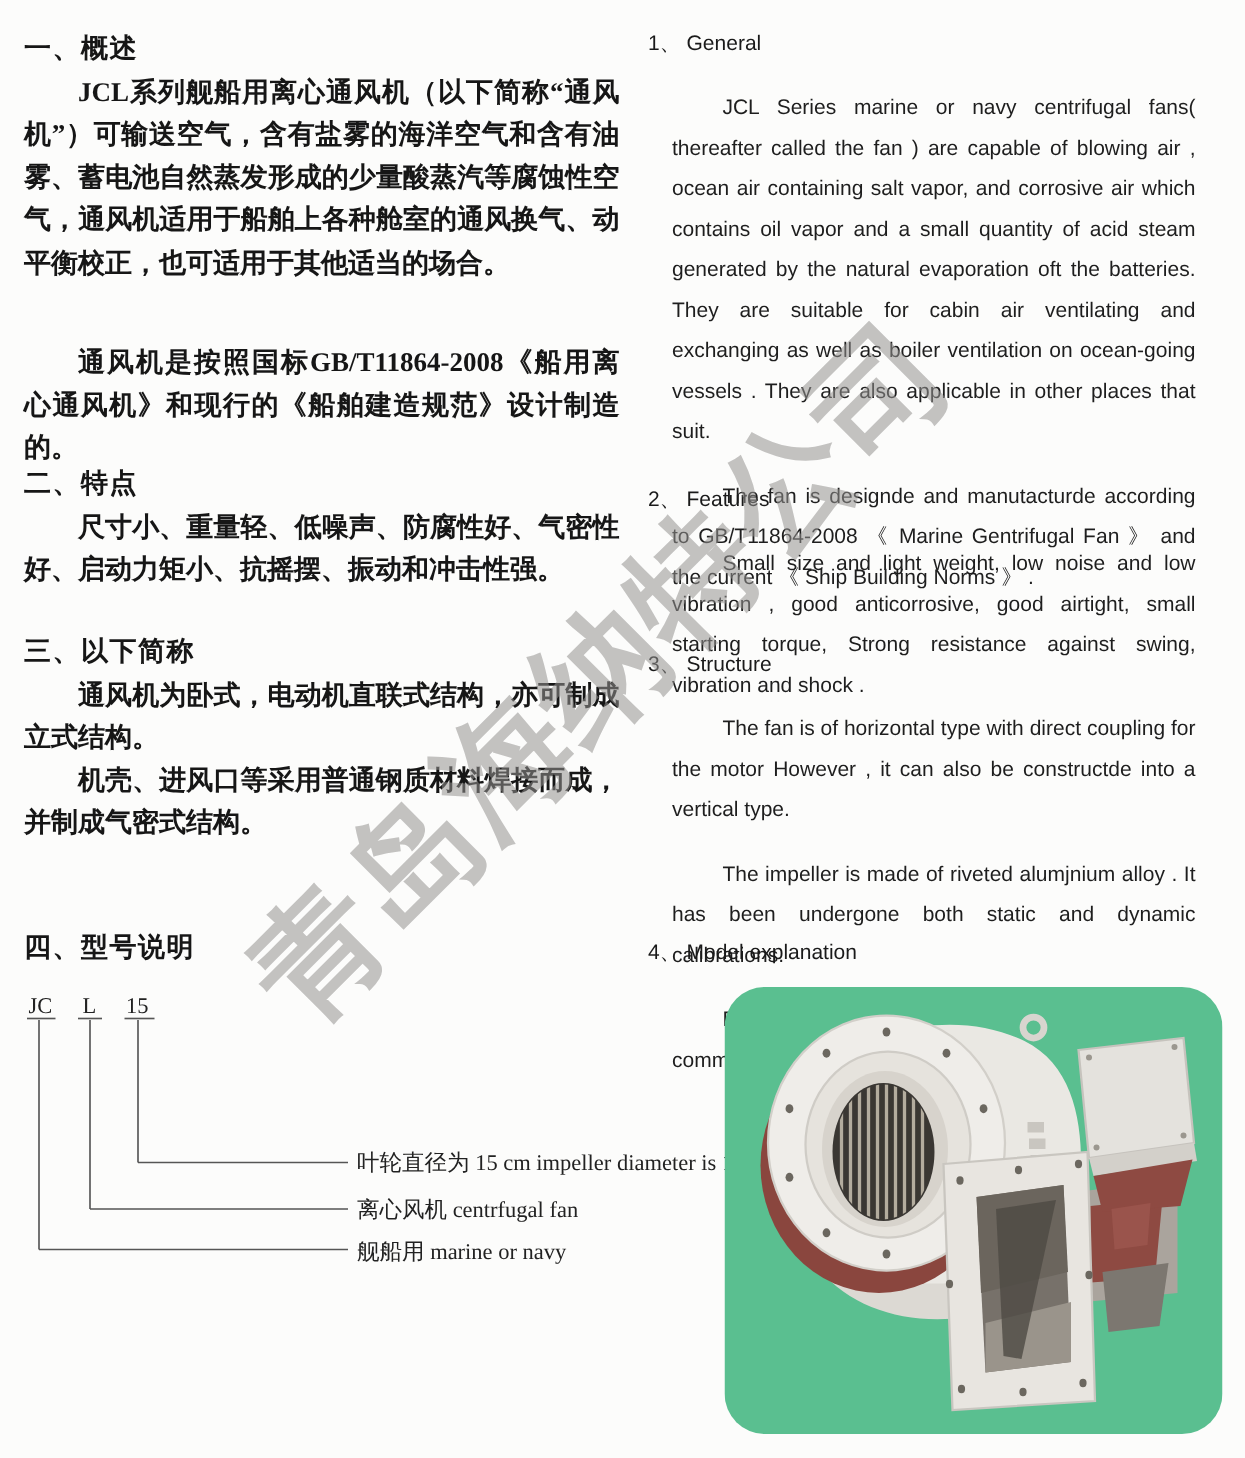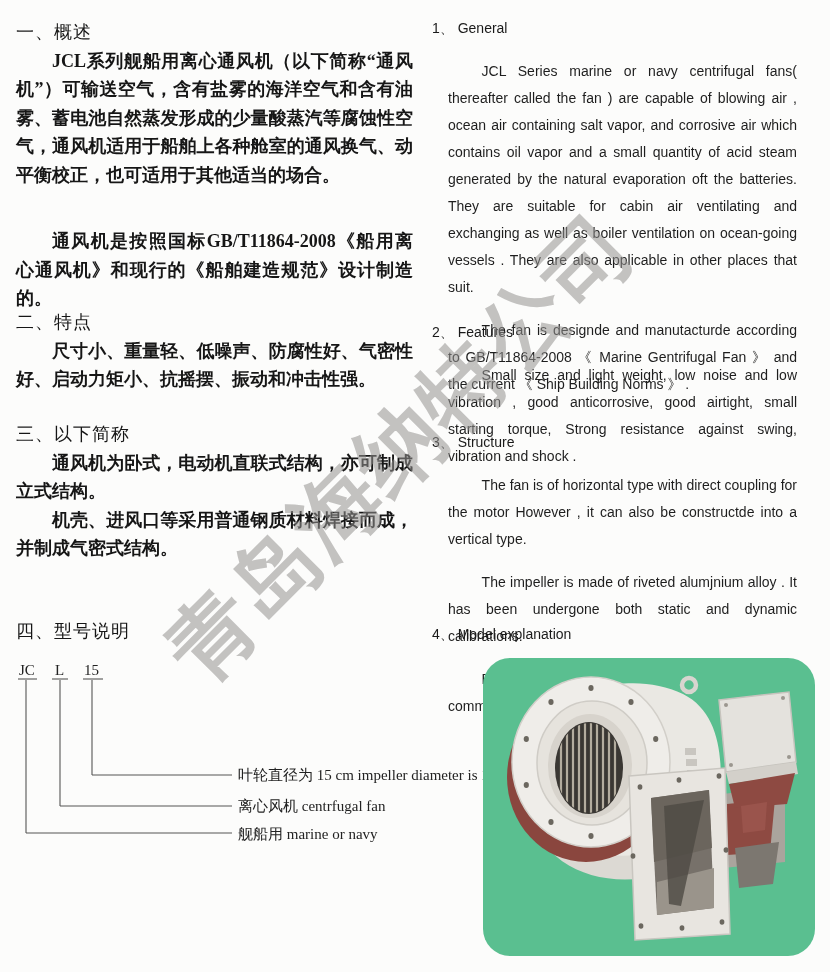--- a/index.html
+++ b/index.html
@@ -12,21 +12,21 @@
 
   
   .col-left{position:absolute;left:16px;top:0;width:397px;z-index:2;}
   .col-left section{position:absolute;left:0;width:397px;}
   .zh{
     font-family:"Liberation Serif","DejaVu Serif",serif;
     font-weight:700;color:#161616;
     font-size:18px;line-height:28.5px;
     text-align:justify;
   }
-  .zh h2{font-size:18px;line-height:28.5px;margin:0;font-weight:400;letter-spacing:1px;}
+  .zh h2{font-size:18px;line-height:28.5px;margin:0;font-weight:700;letter-spacing:1px;}
   .zh p{margin:0;text-indent:2em;}
   .zh p.gap{margin-top:38px;}
   .sec-zh-1{top:18px;}
   .sec-zh-2{top:308px;}
   .sec-zh-3{top:420px;}
   .sec-zh-4{top:617px;}
 
   
   .col-right{position:absolute;left:432px;top:0;width:381px;z-index:2;}
   .col-right section{position:absolute;left:0;width:381px;}

